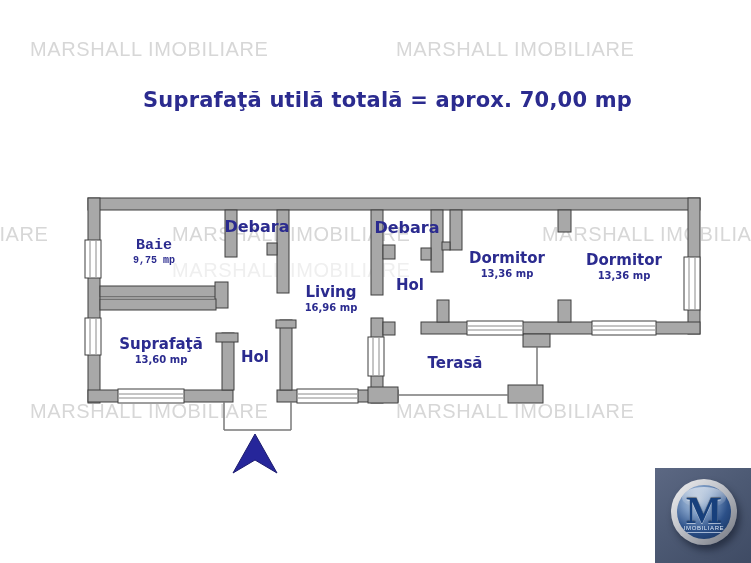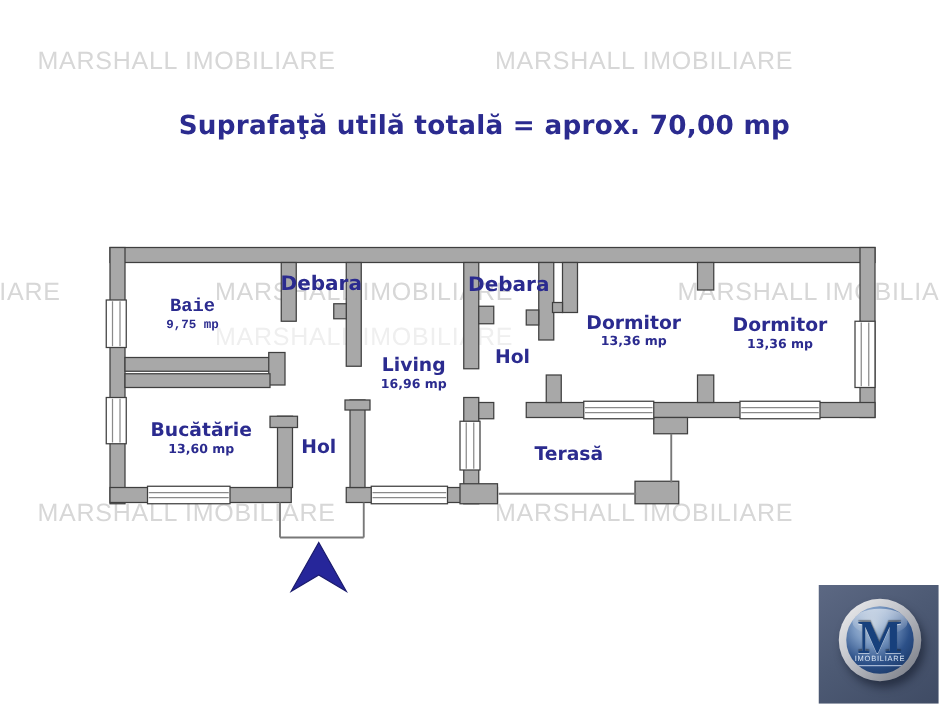--- a/index.html
+++ b/index.html
@@ -176,21 +176,21 @@
   </svg>
 
   <div class="room" style="left:154px;top:237px;font-family:Liberation Mono, monospace;">
     <span class="nm">Baie</span>
     <span class="ar">9,75 mp</span>
   </div>
   <div class="room small" style="left:257px;top:220px;">
     <span class="nm">Debara</span>
   </div>
   <div class="room" style="left:161px;top:336px;">
-    <span class="nm">Bucătărie</span>
+    <span class="nm">Suprafaţă</span>
     <span class="ar">13,60 mp</span>
   </div>
   <div class="room" style="left:255px;top:349px;">
     <span class="nm">Hol</span>
   </div>
   <div class="room" style="left:331px;top:284px;">
     <span class="nm">Living</span>
     <span class="ar">16,96 mp</span>
   </div>
   <div class="room small" style="left:407px;top:221px;">

